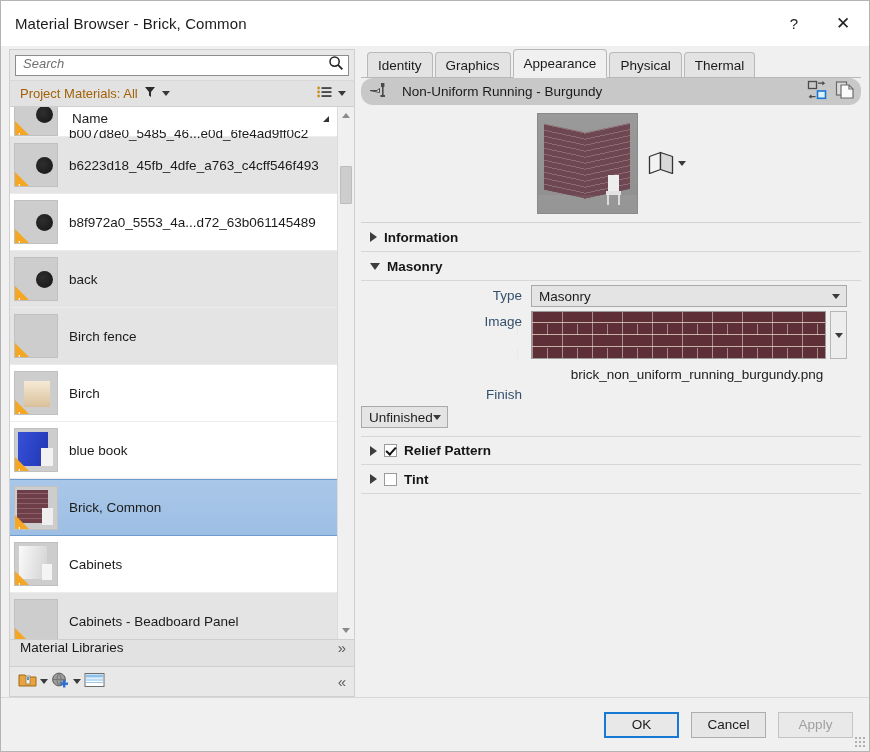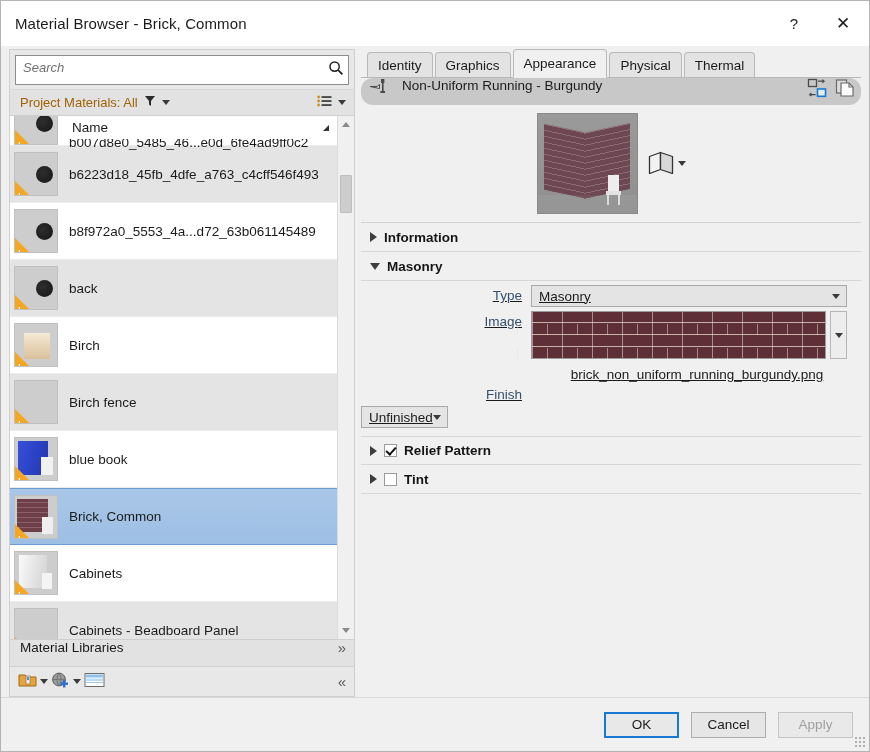--- a/index.html
+++ b/index.html
@@ -54,21 +54,21 @@
     display: flex; flex-direction: column;
     min-height: 0;
   }
   .searchrow {
     background: #e8e8e8;
     padding: 5px 5px 4px 5px;
     border: 1px solid #cfcfcf;
     border-bottom: none;
   }
   .searchbox {
-    height: 30px; background: #ffffff;
+    height: 21px; background: #ffffff;
     border: 1px solid #8d8d8d;
     display: flex; align-items: center;
     padding: 0 4px 5px 7px;
   }
   .searchbox .ph {
     flex: 1; font-style: italic; font-size: 13px; color: #6f6f6f;
   }
   .searchbox svg { display:block; }
 
   .filterrow {
@@ -237,21 +237,21 @@
     margin-right: 2px;
   }
   .tab.active {
     height: 29px; background: #f0f0f0;
     border-bottom: 1px solid #f0f0f0;
     margin-bottom: -1px;
     position: relative; z-index: 2;
   }
   .assetbar {
     height: 27px; background: #c8c8c8;
-    display: flex; align-items: flex-start;
+    display: flex; align-items: center;
     padding: 0 6px 0 8px; gap: 7px; border-radius: 12px;
   }
   .assetbar .aname { font-size: 13.5px; color: #1b1b1b; }
   .assetbar .icons { margin-left: auto; display: flex; align-items: center; gap: 8px; }
 
   .preview {
     background: #f0f0f0;
     height: 118px;
     display: flex; align-items: center; justify-content: center;
     gap: 10px;
@@ -293,21 +293,21 @@
   .cbx {
     width: 13px; height: 13px; background: #fff;
     border: 1px solid #9a9a9a; position: relative;
   }
   .cbx.on::after {
     content:""; position:absolute; left:3px; top:0px;
     width:4px; height:8px; border:solid #111; border-width: 0 2px 2px 0;
     transform: rotate(42deg);
   }
 
-  .fieldrow { display: flex; align-items: flex-start; padding: 4px 0 0 0; text-decoration: underline; }
+  .fieldrow { display: flex; align-items: flex-start; padding: 4px 0 0 0; }
   .flab {
     width: 170px; text-align: right; padding-right: 9px;
     font-size: 13.5px; color: #34506b;
     line-height: 22px;
   }
   .fctl { flex: 1; padding-right: 14px; display: flex; align-items: flex-start; gap: 4px; }
   .combo {
     flex: 1; height: 22px; background: #e4e4e4;
     border: 1px solid #a9a9a9;
     display: flex; align-items: center;
@@ -440,31 +440,31 @@
                   <div class="badge"></div>
                 </div>
                 <div class="rname">b8f972a0_5553_4a...d72_63b061145489</div>
               </div>
               <div class="row alt">
                 <div class="thumb t-sphere">
                   <div class="badge"></div>
                 </div>
                 <div class="rname">back</div>
               </div>
+              <div class="row alt">
+                <div class="thumb t-fence">
+                  <div class="badge"></div>
+                </div>
+                <div class="rname">Birch fence</div>
+              </div>
               <div class="row">
                 <div class="thumb t-birch">
                   <div class="badge"></div>
                 </div>
                 <div class="rname">Birch</div>
-              </div>
-              <div class="row alt">
-                <div class="thumb t-fence">
-                  <div class="badge"></div>
-                </div>
-                <div class="rname">Birch fence</div>
               </div>
               <div class="row">
                 <div class="thumb t-book">
                   <div class="badge"></div>
                 </div>
                 <div class="rname">blue book</div>
               </div>
               <div class="row sel">
                 <div class="thumb t-brick">
                   <div class="badge"></div>

